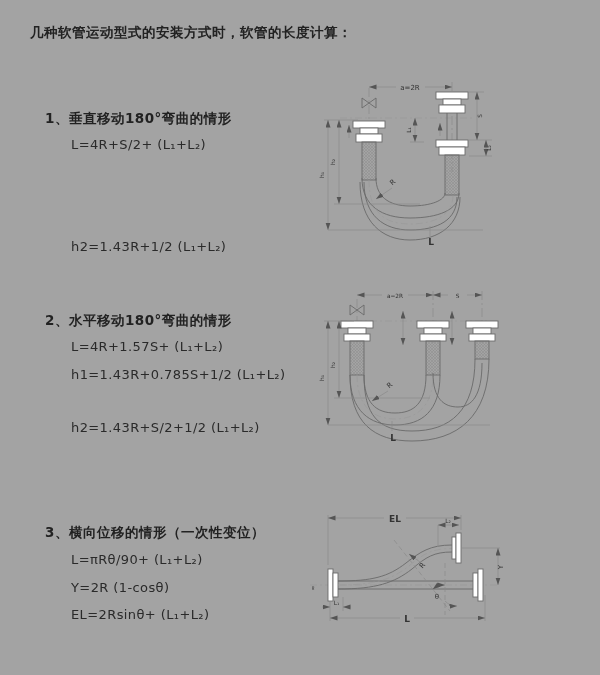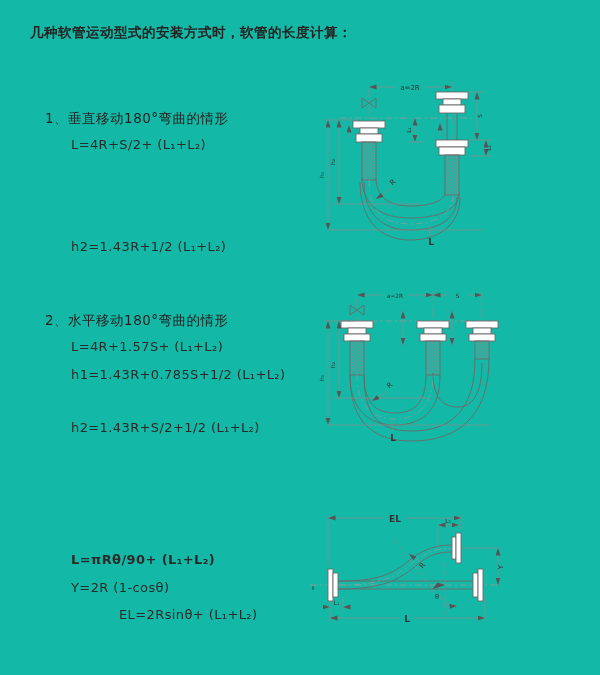--- a/index.html
+++ b/index.html
@@ -1,37 +1,37 @@
 <!DOCTYPE html>
 <html><head>
 <meta charset="utf-8">
 <style>
   html,body{margin:0;padding:0;background:#e8e8e8;}
   .page{
     position:relative;width:600px;height:675px;margin:0 auto;
-    background:#14b8a6;overflow:hidden;
+    background:#a3a3a3;overflow:hidden;
     font-family:"DejaVu Sans","Liberation Sans",sans-serif;
     color:#2b2b2b;
   }
   .doc-title{
     position:absolute;left:30px;top:24px;
     font-size:13.5px;font-weight:600;letter-spacing:0.5px;color:#222;
   }
   .section-heading{
     position:absolute;left:45px;
-    font-size:13.5px;font-weight:400;letter-spacing:0.5px;color:#222;
+    font-size:13.5px;font-weight:700;letter-spacing:0.5px;color:#222;
   }
   .formula{
     position:absolute;left:71px;
     font-size:13px;font-weight:500;letter-spacing:0.4px;color:#2a2a2a;
     white-space:nowrap;
   }
   #h1-1{top:110px;} #f1-1{top:137px;text-align:center;} #f1-2{top:164px;} #f1-3{top:191px;margin-top:48px;}
   #h2-1{top:312px;} #f2-1{top:339px;} #f2-2{top:367px;} #f2-3{top:395px;margin-top:25px;}
-  #h3-1{top:524px;} #f3-1{top:552px;font-weight:bold;} #f3-2{top:580px;} #f3-3{top:607px;margin-left:48px;}
+  #h3-1{top:524px;} #f3-1{top:552px;} #f3-2{top:580px;} #f3-3{top:607px;}
   svg.diagram{position:absolute;}
   #dg1{left:312px;top:72px;}
   #dg2{left:312px;top:283px;}
   #dg3{left:302px;top:505px;}
   svg .ln{stroke:#6a6a6a;stroke-width:0.9;fill:none;}
   svg .thin{stroke:#8a8a8a;stroke-width:0.7;fill:none;}
   svg .cl{stroke:#8a8a8a;stroke-width:0.7;fill:none;stroke-dasharray:9 3 2 3;}
   svg .hcl{stroke:#9a9a9a;stroke-width:0.7;fill:none;stroke-dasharray:7 3 2 3;}
   svg .fit{stroke:#6a6a6a;stroke-width:0.9;fill:#ffffff;}
   svg .braid{stroke:#6a6a6a;stroke-width:0.9;}
@@ -49,20 +49,21 @@
 
   <div class="section-heading" id="h1-1">1、垂直移动180°弯曲的情形</div>
   <div class="formula" id="f1-1">L=4R+S/2+ (L₁+L₂)</div>
   <div class="formula" id="f1-3">h2=1.43R+1/2 (L₁+L₂)</div>
 
   <div class="section-heading" id="h2-1">2、水平移动180°弯曲的情形</div>
   <div class="formula" id="f2-1">L=4R+1.57S+ (L₁+L₂)</div>
   <div class="formula" id="f2-2">h1=1.43R+0.785S+1/2 (L₁+L₂)</div>
   <div class="formula" id="f2-3">h2=1.43R+S/2+1/2 (L₁+L₂)</div>
 
+  <div class="section-heading" id="h3-1">3、横向位移的情形（一次性变位）</div>
   <div class="formula" id="f3-1">L=πRθ/90+ (L₁+L₂)</div>
   <div class="formula" id="f3-2">Y=2R (1-cosθ)</div>
   <div class="formula" id="f3-3">EL=2Rsinθ+ (L₁+L₂)</div>
 
   <svg id="dg1" class="diagram" width="282" height="190" viewBox="0 0 282 190">
     <defs>
       <pattern id="br1" width="3" height="3" patternUnits="userSpaceOnUse">
         <path d="M0,3 L3,0 M0,0 L3,3" stroke="#8d8d8d" stroke-width="0.5"></path>
       </pattern>
       <marker id="arw1" markerUnits="userSpaceOnUse" markerWidth="9" markerHeight="6" refX="7.5" refY="2.5" orient="auto-start-reverse">

